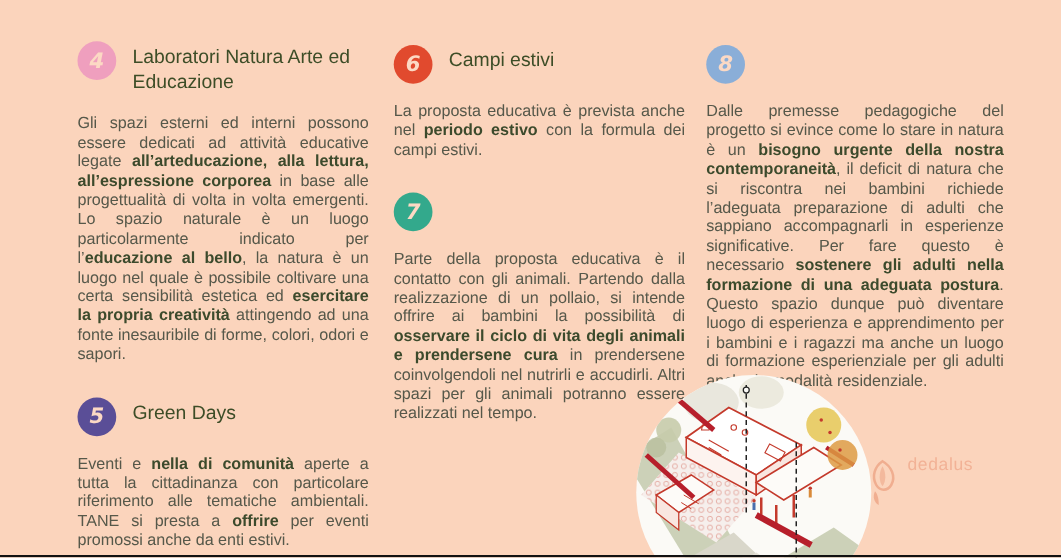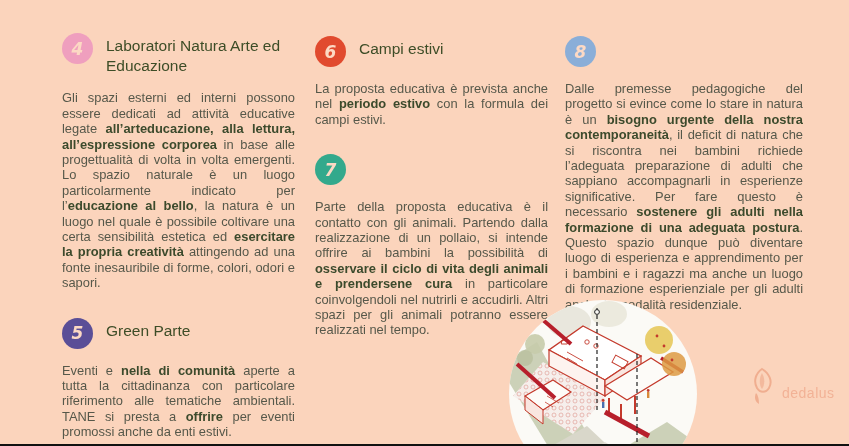--- a/index.html
+++ b/index.html
@@ -37,22 +37,22 @@
     hyphens:auto;-webkit-hyphens:auto;
   }
   .body b{color:#3c4a2c;}
   .section + .section{margin-top:27px;}
   #site-illustration{
     position:absolute;left:509px;top:300px;
     width:188px;height:188px;border-radius:50%;
     overflow:hidden;background:#fbfaf6;
   }
   #logo{
-    position:absolute;left:744px;top:363px;
-    display:flex;align-items:flex-end;
+    position:absolute;left:688px;top:363px;
+    display:flex;align-items:flex-start;
   }
   #logo-text{
     font-size:14px;color:#f2b296;letter-spacing:.5px;
     margin-left:2px;margin-bottom:6px;
   }
   #bottom-line{
     position:absolute;left:0;bottom:0;width:849px;height:2px;background:#111;
   }
 </style>
 </head>
@@ -64,39 +64,39 @@
     <div class="section">
       <div class="section-head">
         <span class="badge" style="background: rgb(239, 159, 190); color: rgb(252, 217, 196);">4</span>
         <h3 class="title">Laboratori Natura Arte ed Educazione</h3>
       </div>
       <p class="body"><span>Gli spazi esterni ed interni possono essere dedicati ad attività educative legate </span><b>all’arteducazione, alla lettura, all’espressione corporea</b><span> in base alle progettualità di volta in volta emergenti. Lo spazio naturale è un luogo particolarmente indicato per l’</span><b>educazione al bello</b><span>, la natura è un luogo nel quale è possibile coltivare una certa sensibilità estetica ed </span><b>esercitare la propria creatività</b><span> attingendo ad una fonte inesauribile di forme, colori, odori e sapori.</span></p>
     </div>
     <div class="section">
       <div class="section-head">
         <span class="badge" style="background: rgb(90, 78, 151); color: rgb(252, 217, 196);">5</span>
-        <h3 class="title">Green Parte</h3>
+        <h3 class="title">Green Days</h3>
       </div>
       <p class="body"><span>Eventi e </span><b>nella di comunità</b><span> aperte a tutta la cittadinanza con particolare riferimento alle tematiche ambientali. TANE si presta a </span><b>offrire</b><span> per eventi promossi anche da enti estivi.</span></p>
     </div>
   </div>
 
   <div class="column" id="col-2">
     <div class="section">
       <div class="section-head">
         <span class="badge" style="background: rgb(225, 74, 46); color: rgb(252, 217, 196);">6</span>
         <h3 class="title">Campi estivi</h3>
       </div>
       <p class="body"><span>La proposta educativa è prevista anche nel </span><b>periodo estivo</b><span> con la formula dei campi estivi.</span></p>
     </div>
     <div class="section">
       <div class="section-head">
         <span class="badge" style="background: rgb(51, 169, 140); color: rgb(252, 217, 196);">7</span>
       </div>
-      <p class="body"><span>Parte della proposta educativa è il contatto con gli animali. Partendo dalla realizzazione di un pollaio, si intende offrire ai bambini la possibilità di </span><b>osservare il ciclo di vita degli animali e prendersene cura</b><span> in particolare coinvolgendoli nel nutrirli e accudirli. Altri spazi per gli animali potranno essere realizzati nel tempo.</span></p>
+      <p class="body"><span>Parte della proposta educativa è il contatto con gli animali. Partendo dalla realizzazione di un pollaio, si intende offrire ai bambini la possibilità di </span><b>osservare il ciclo di vita degli animali e prendersene cura</b><span> in prendersene coinvolgendoli nel nutrirli e accudirli. Altri spazi per gli animali potranno essere realizzati nel tempo.</span></p>
     </div>
   </div>
 
   <div class="column" id="col-3">
     <div class="section">
       <div class="section-head">
         <span class="badge" style="background: rgb(138, 174, 216); color: rgb(252, 217, 196);">8</span>
       </div>
       <p class="body"><span>Dalle premesse pedagogiche del progetto si evince come lo stare in natura è un </span><b>bisogno urgente della nostra contemporaneità</b><span>, il deficit di natura che si riscontra nei bambini richiede l’adeguata preparazione di adulti che sappiano accompagnarli in esperienze significative. Per fare questo è necessario </span><b>sostenere gli adulti nella formazione di una adeguata postura</b><span>. Questo spazio dunque può diventare luogo di esperienza e apprendimento per i bambini e i ragazzi ma anche un luogo di formazione esperienziale per gli adulti anche in modalità residenziale.</span></p>
     </div>

